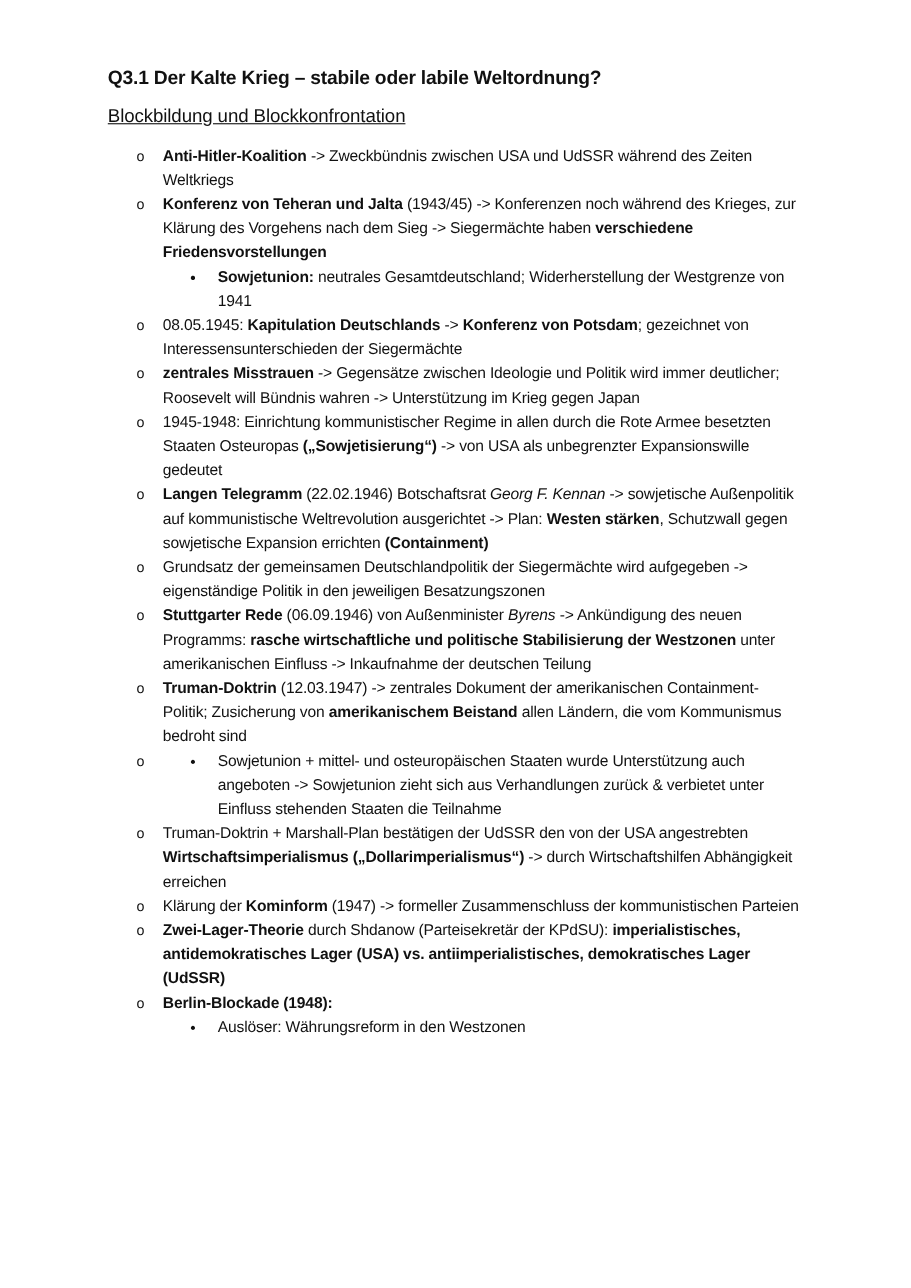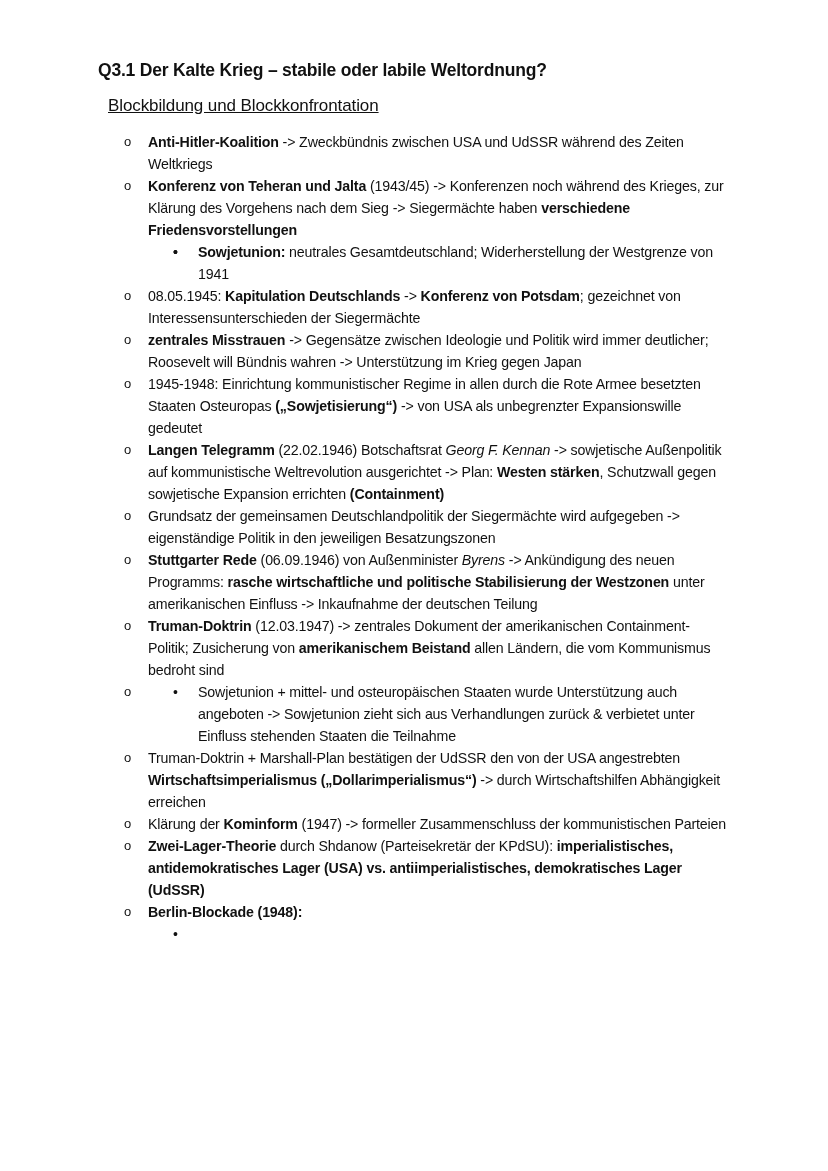--- a/index.html
+++ b/index.html
@@ -1,20 +1,20 @@
 <!DOCTYPE html>
 <html><head>
 <meta charset="utf-8">
 <style>
   html, body { margin: 0; padding: 0; background: #ffffff; }
   body { width: 828px; height: 1171px; position: relative; overflow: hidden;
          font-family: "Liberation Sans", sans-serif; color: #111; }
   .page { position: absolute; left: 0; top: 0; width: 660px; height: 1171px; }
   .title { position: absolute; left: 98px; top: 60px; font-size: 17.5px; font-weight: bold; letter-spacing: -0.2px; }
-  .heading { position: absolute; left: 108px; top: 96px; font-size: 17px; text-decoration: underline; letter-spacing: -0.1px; }
+  .heading { position: absolute; left: 98px; top: 96px; font-size: 17px; text-decoration: underline; letter-spacing: -0.1px; }
   ul.l1 { position: absolute; left: 0; top: 131px; margin: 0; padding: 0; list-style: none; width: 828px; }
   ul.l1 > li { position: relative; padding-left: 148px; width: 580px; font-size: 14.2px; line-height: 22px; letter-spacing: -0.15px; }
   ul.l1 > li > .bullet { position: absolute; left: 124px; top: 0; font-size: 13px; }
   ul.l2 { margin: 0; padding: 0; list-style: none; }
   ul.l2 > li { position: relative; padding-left: 50px; width: 530px; }
   ul.l2 > li > .bullet { position: absolute; left: 25px; top: 0; font-size: 14px; }
   b { font-weight: bold; }
   i { }
 </style>
 </head>
@@ -36,16 +36,16 @@
       <li><span class="bullet">o</span><span><span>Grundsatz der gemeinsamen Deutschlandpolitik der Siegermächte wird aufgegeben -&gt; eigenständige Politik in den jeweiligen Besatzungszonen</span></span></li>
       <li><span class="bullet">o</span><span><b>Stuttgarter Rede</b><span> (06.09.1946) von Außenminister </span><i>Byrens</i><span> -&gt; Ankündigung des neuen Programms: </span><b>rasche wirtschaftliche und politische Stabilisierung der Westzonen</b><span> unter amerikanischen Einfluss -&gt; Inkaufnahme der deutschen Teilung</span></span></li>
       <li><span class="bullet">o</span><span><b>Truman-Doktrin</b><span> (12.03.1947) -&gt; zentrales Dokument der amerikanischen Containment-Politik; Zusicherung von </span><b>amerikanischem Beistand</b><span> allen Ländern, die vom Kommunismus bedroht sind</span></span></li>
       <li><span class="bullet">o</span><ul class="l2">
           <li><span class="bullet">•</span><span><span>Sowjetunion + mittel- und osteuropäischen Staaten wurde Unterstützung auch angeboten -&gt; Sowjetunion zieht sich aus Verhandlungen zurück &amp; verbietet unter Einfluss stehenden Staaten die Teilnahme</span></span></li>
         </ul></li>
       <li><span class="bullet">o</span><span><span>Truman-Doktrin + Marshall-Plan bestätigen der UdSSR den von der USA angestrebten </span><b>Wirtschaftsimperialismus („Dollarimperialismus“)</b><span> -&gt; durch Wirtschaftshilfen Abhängigkeit erreichen</span></span></li>
       <li><span class="bullet">o</span><span><span>Klärung der </span><b>Kominform</b><span> (1947) -&gt; formeller Zusammenschluss der kommunistischen Parteien</span></span></li>
       <li><span class="bullet">o</span><span><b>Zwei-Lager-Theorie</b><span> durch Shdanow (Parteisekretär der KPdSU): </span><b>imperialistisches, antidemokratisches Lager (USA) vs. antiimperialistisches, demokratisches Lager (UdSSR)</b></span></li>
       <li><span class="bullet">o</span><span><b>Berlin-Blockade (1948):</b></span><ul class="l2">
-          <li><span class="bullet">•</span></li>
+          <li><span class="bullet">•</span><span><span>Auslöser: Währungsreform in den Westzonen</span></span></li>
         </ul></li>
     </ul>
 </div>
 
 </body></html>

